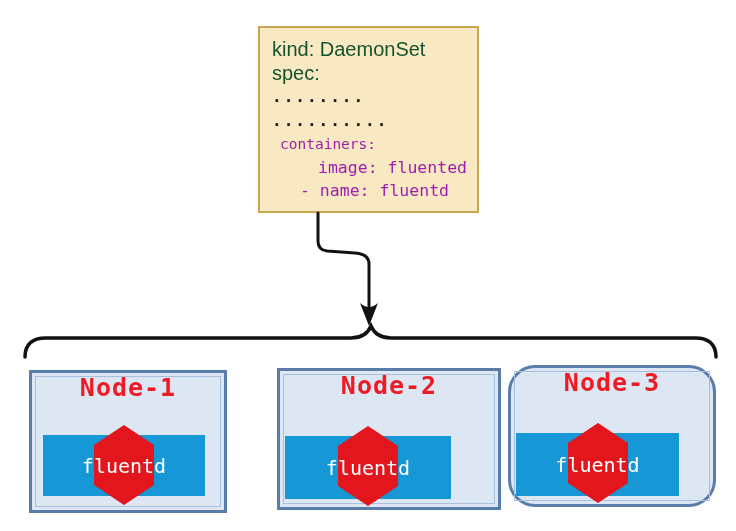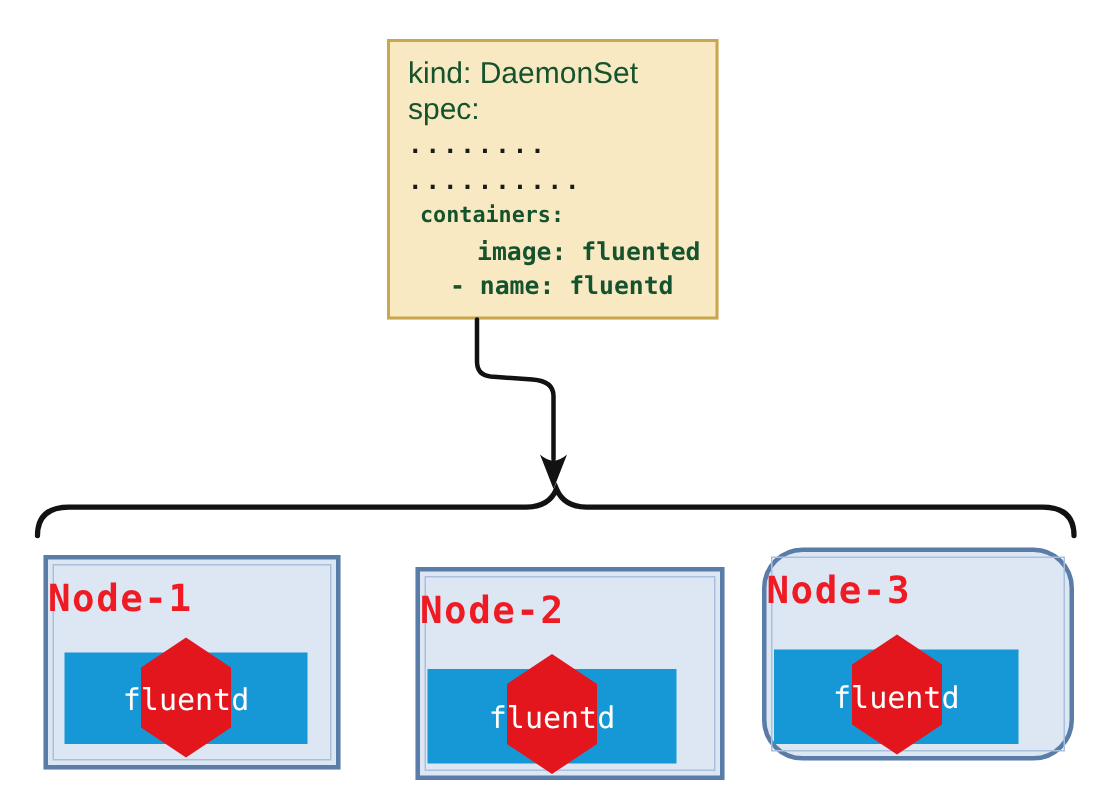--- a/index.html
+++ b/index.html
@@ -33,22 +33,22 @@
     font-family: "DejaVu Sans Mono", monospace;
     font-weight: bold;
     font-size: 16px;
     line-height: 24px;
     letter-spacing: 2px;
     color: #1a1a1a;
     white-space: pre;
   }
   .yaml-line-mono {
     font-family: "DejaVu Sans Mono", monospace;
-    font-weight: bold;
-    color: #14532d;
+    font-weight: normal;
+    color: #a21caf;
     white-space: pre;
   }
   .yaml-containers { font-size: 14.5px; line-height: 23px; margin-left: 8px; }
   .yaml-name      { font-size: 16.5px; line-height: 23px; margin-left: 28px; }
   .yaml-image     { font-size: 16.5px; line-height: 23px; margin-left: 46px; }
 
   
   .overlay-svg {
     position: absolute;
     left: 0; top: 0;
@@ -67,21 +67,21 @@
     border: 3px solid #5a7ca8;
   }
   .node-frame {
     position: absolute;
     inset: 3px;
     border: 1px solid #a9c0dd;
     pointer-events: none;
   }
   .node-title {
     position: relative;
-    margin-top: 11px;
+    text-align: center;
     font-family: "DejaVu Sans Mono", monospace;
     font-weight: bold;
     font-size: 25px;
     letter-spacing: 1px;
     color: #ee1b24;
   }
   .pod {
     position: absolute;
     background: #1598d5;
   }
@@ -101,21 +101,21 @@
     justify-content: center;
     font-family: "DejaVu Sans Mono", monospace;
     font-weight: normal;
     font-size: 20px;
     color: #ffffff;
     z-index: 2;
   }
 
   
   .node-1 { left: 29px;  top: 370px; width: 198px; height: 143px; }
-  .node-2 { left: 277px; top: 378px; width: 206px; height: 142px; }
+  .node-2 { left: 277px; top: 368px; width: 224px; height: 142px; }
   .node-3 { left: 508px; top: 365px; width: 208px; height: 142px; border-radius: 27px; }
   .node-1 .pod { left: 11px; top: 62px; width: 162px; height: 61px; }
   .node-2 .pod { left: 5px;  top: 65px; width: 166px; height: 63px; }
   .node-3 .pod { left: 5px;  top: 65px; width: 163px; height: 63px; }
 </style>
 </head>
 <body>
 
 <div class="canvas">
 

